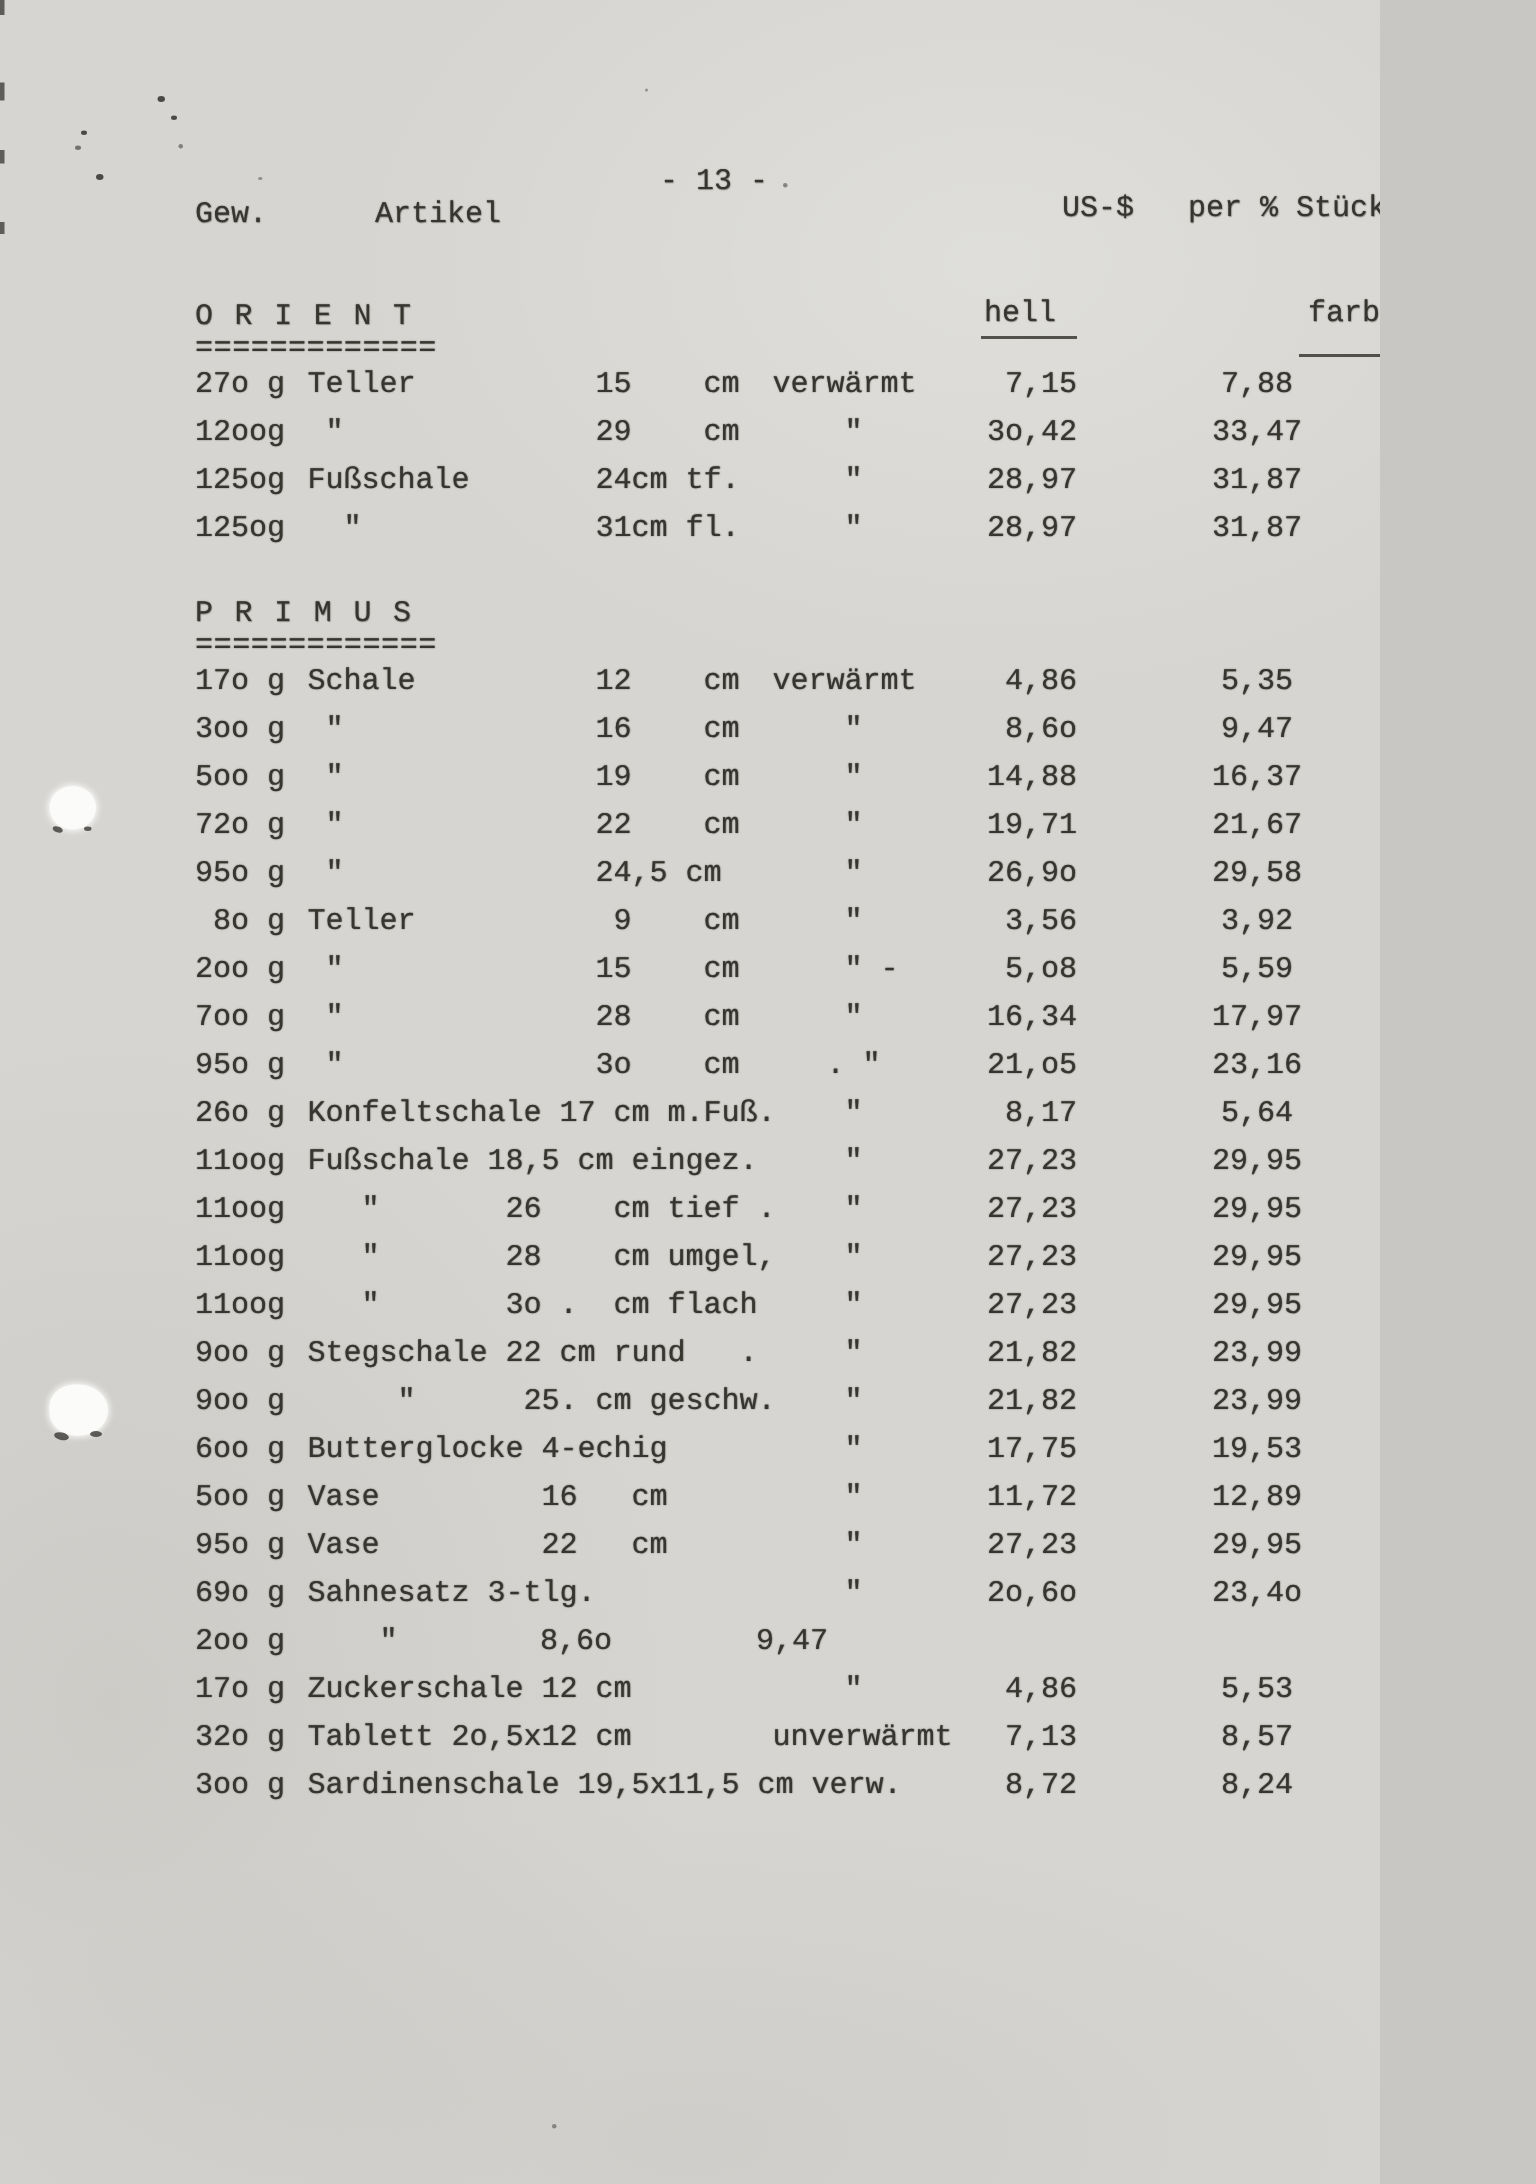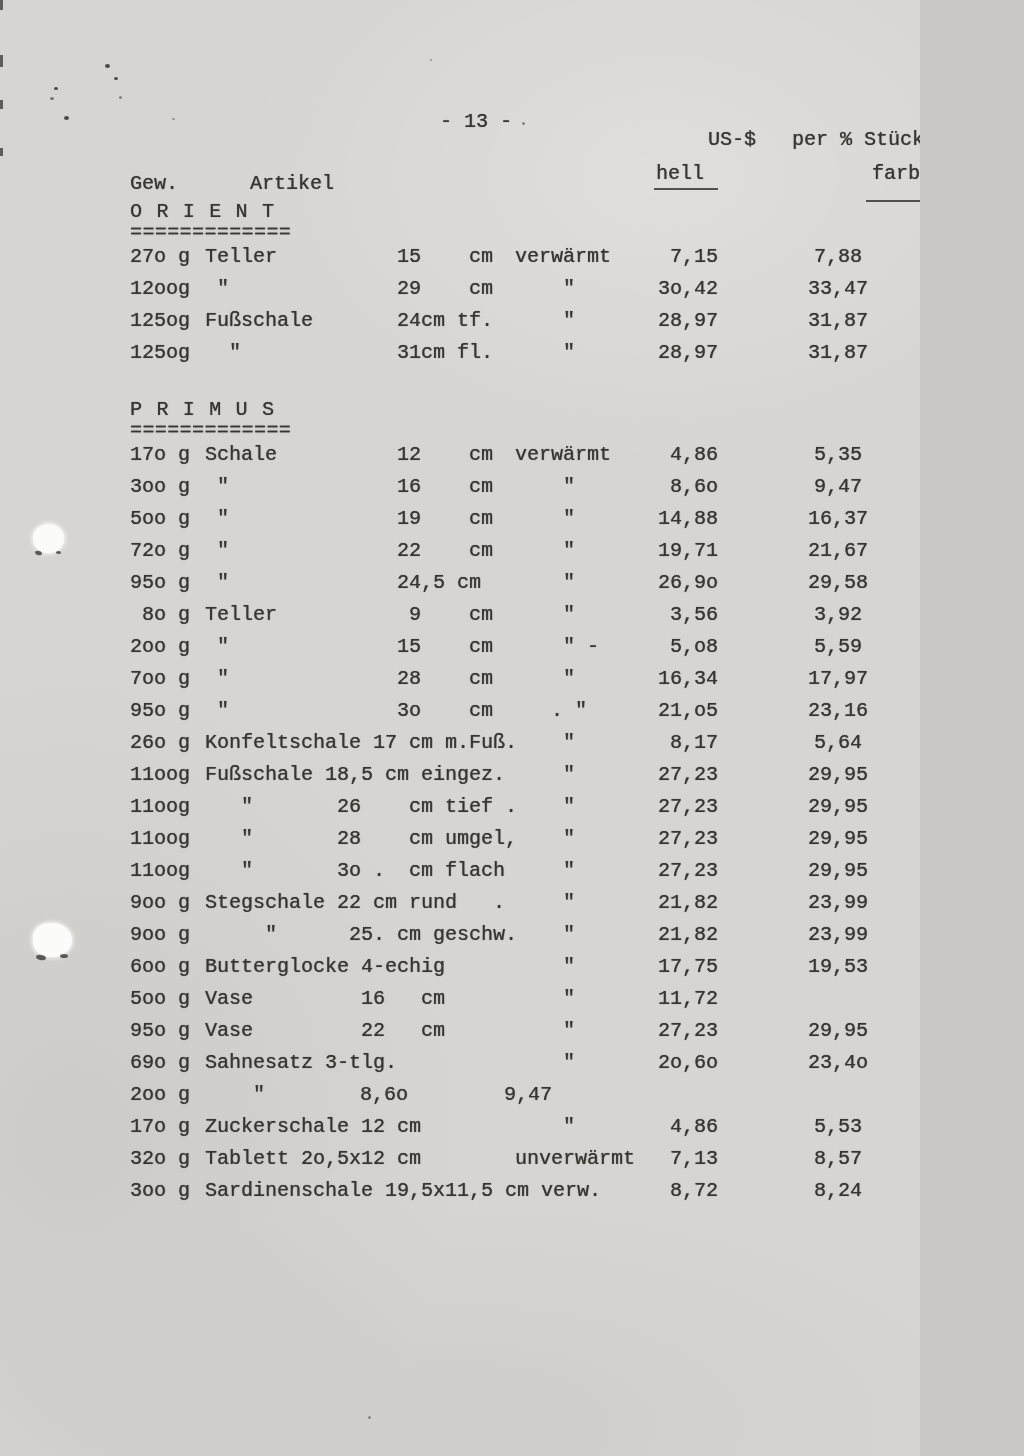--- a/index.html
+++ b/index.html
@@ -18,27 +18,28 @@
       #d6d5d1;
     color:#37352f;
   }
   .txt,.cell{
     white-space:pre;
     font-size:20px;line-height:32px;
     text-shadow:0 0 1px rgba(55,53,47,0.65), 0.4px 0.4px 0.6px rgba(55,53,47,0.35);
   }
   .txt{position:absolute;}
   .page-number{left:440px;top:106px;}
-  .header-left{left:130px;top:128px;margin-top:40px;}
+  .header-left{left:130px;top:128px;}
   .header-right{left:708px;top:124px;}
   .sub-hell{left:654px;top:158px;}
   .sub-farbig{left:866px;top:158px;}
   .underlined{
     display:inline-block;height:30px;
     border-bottom:2.5px solid rgba(58,56,50,0.85);
+    margin-top:36px;
   }
   .sub-hell .underlined{padding:0 14px 0 2px;}
   .sub-farbig .underlined{padding:0 40px 12px 6px;}
 
   .section{position:absolute;left:0;width:1024px;}
   .sec-title{left:130px;top:0;letter-spacing:1.2px;}
   .sec-rule{left:130px;top:21px;letter-spacing:0.4px;}
   .sec-rows{position:absolute;left:130px;top:45px;}
   .row{display:flex;height:32px;}
   .cell{display:block;overflow:visible;}
@@ -253,20 +254,21 @@
       <span class="cell body">Butterglocke 4-echig</span>
       <span class="cell cond">    "</span>
       <span class="cell hell">17,75</span>
       <span class="cell farbig">19,53</span>
     </div>
         <div class="row">
       <span class="cell gew">5oo g</span>
       <span class="cell body">Vase         16   cm</span>
       <span class="cell cond">    "</span>
       <span class="cell hell">11,72</span>
+      <span class="cell farbig">12,89</span>
     </div>
         <div class="row">
       <span class="cell gew">95o g</span>
       <span class="cell body">Vase         22   cm</span>
       <span class="cell cond">    "</span>
       <span class="cell hell">27,23</span>
       <span class="cell farbig">29,95</span>
     </div>
         <div class="row">
       <span class="cell gew">69o g</span>

